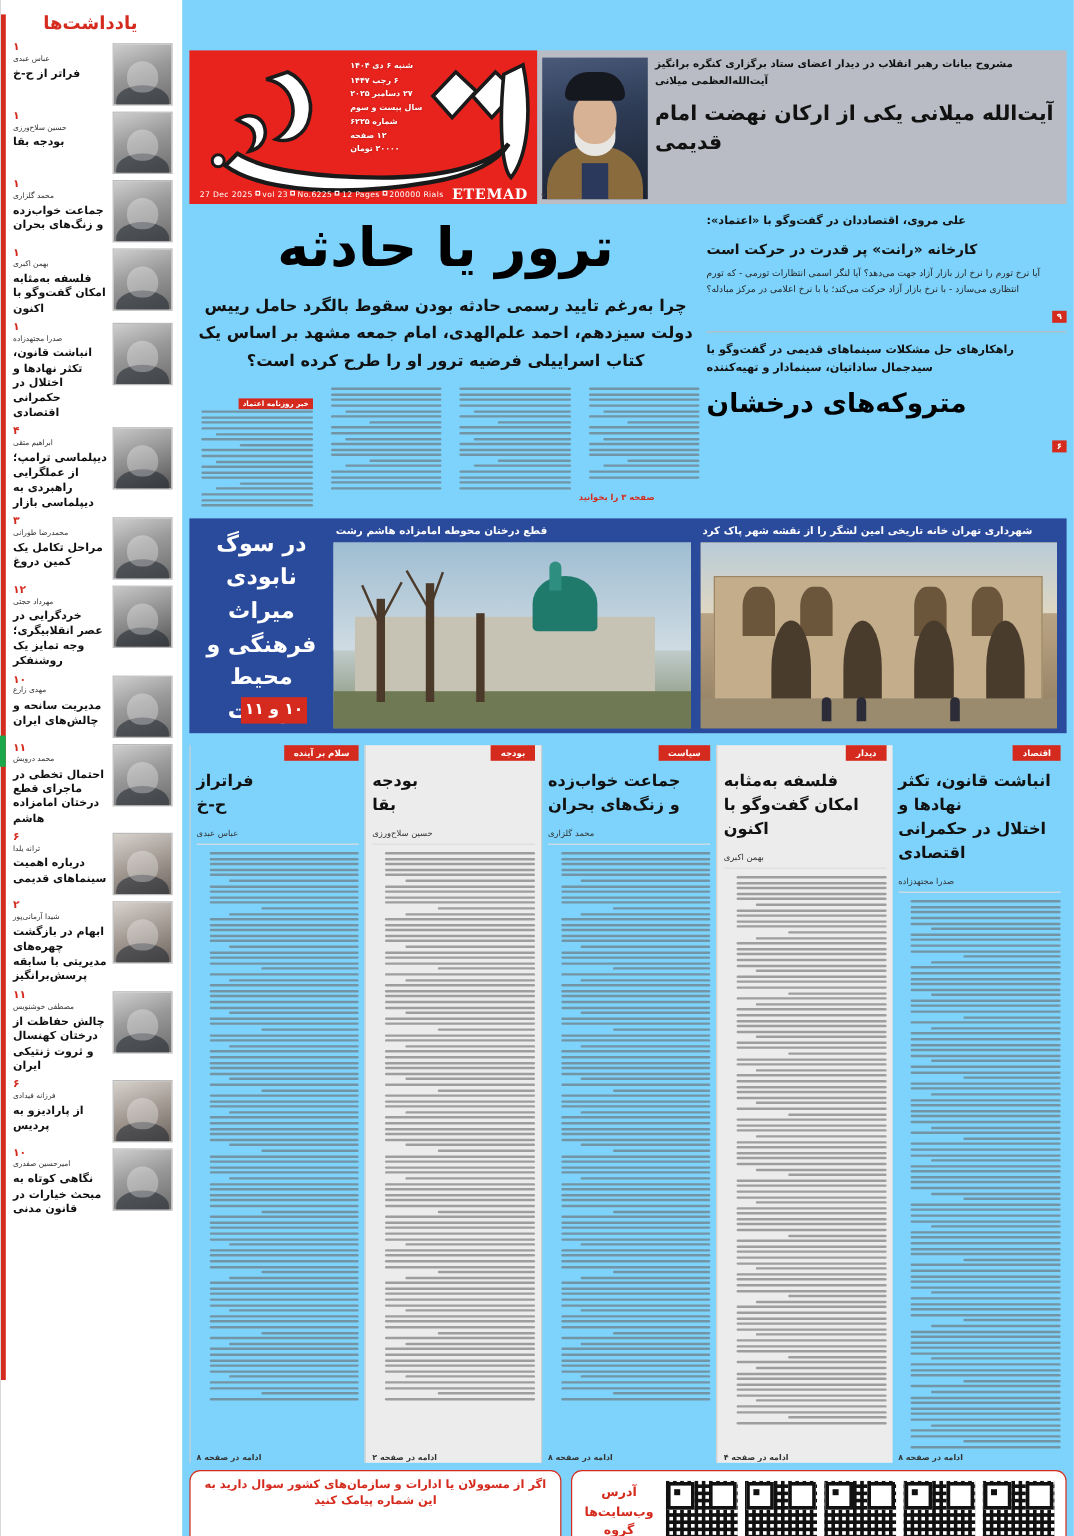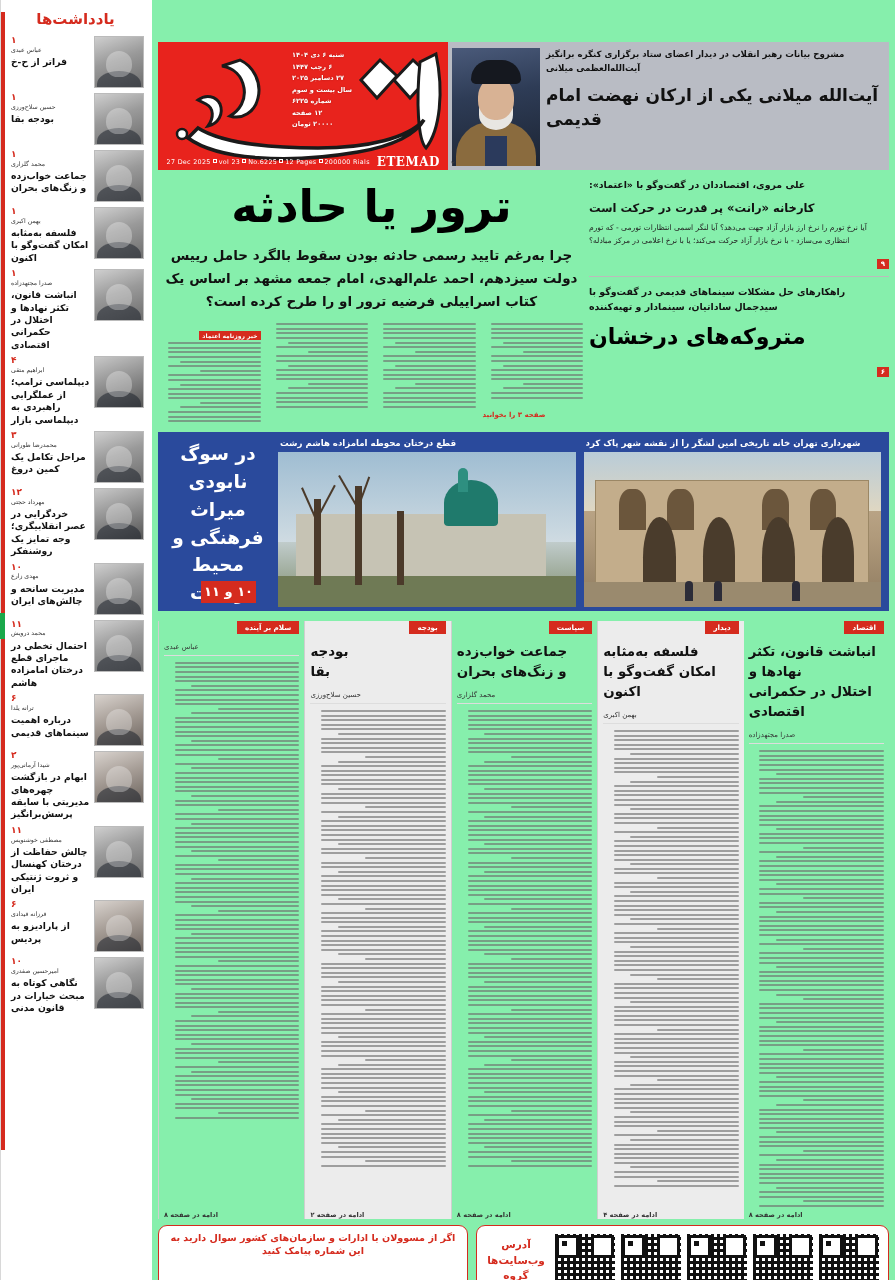--- a/index.html
+++ b/index.html
@@ -6,21 +6,21 @@
   * { box-sizing: border-box; margin: 0; padding: 0; }
   html, body {
     width: 895px; height: 1280px;
     background: #ffffff;
     font-family: "DejaVu Sans", "Liberation Sans", sans-serif;
     overflow: hidden;
   }
   .page {
     position: relative;
     width: 895px; height: 1280px;
-    background: #86efac;
+    background: #7dd3fc;
     display: flex;
     flex-direction: row-reverse;
   }
 
   
   .sidebar {
     width: 152px;
     flex: 0 0 152px;
     background: #fff;
     border-left: 1px solid #d8d8d8;
@@ -735,20 +735,22 @@
         </div>
       </div>
     </div>
 
     <div class="botwrap">
       <div class="botcols" id="botcols-host">
           <div class="bcol">
             <div class="bcol-tagrow">
               <span class="bcol-tag">سلام بر آینده</span>
             </div>
+            <div class="bcol-head" style="white-space: pre-line;">فراتراز
+ح-خ</div>
             <div class="bcol-author">عباس عبدی</div>
             <div class="bcol-body">
               <div class="body-lines">
                 <i class="s92"></i>
                 <i class="s92"></i>
                 <i class="s92"></i>
                 <i class="s92"></i>
                 <i class="s92"></i>
                 <i class="s80"></i>
                 <i class="s92"></i>

